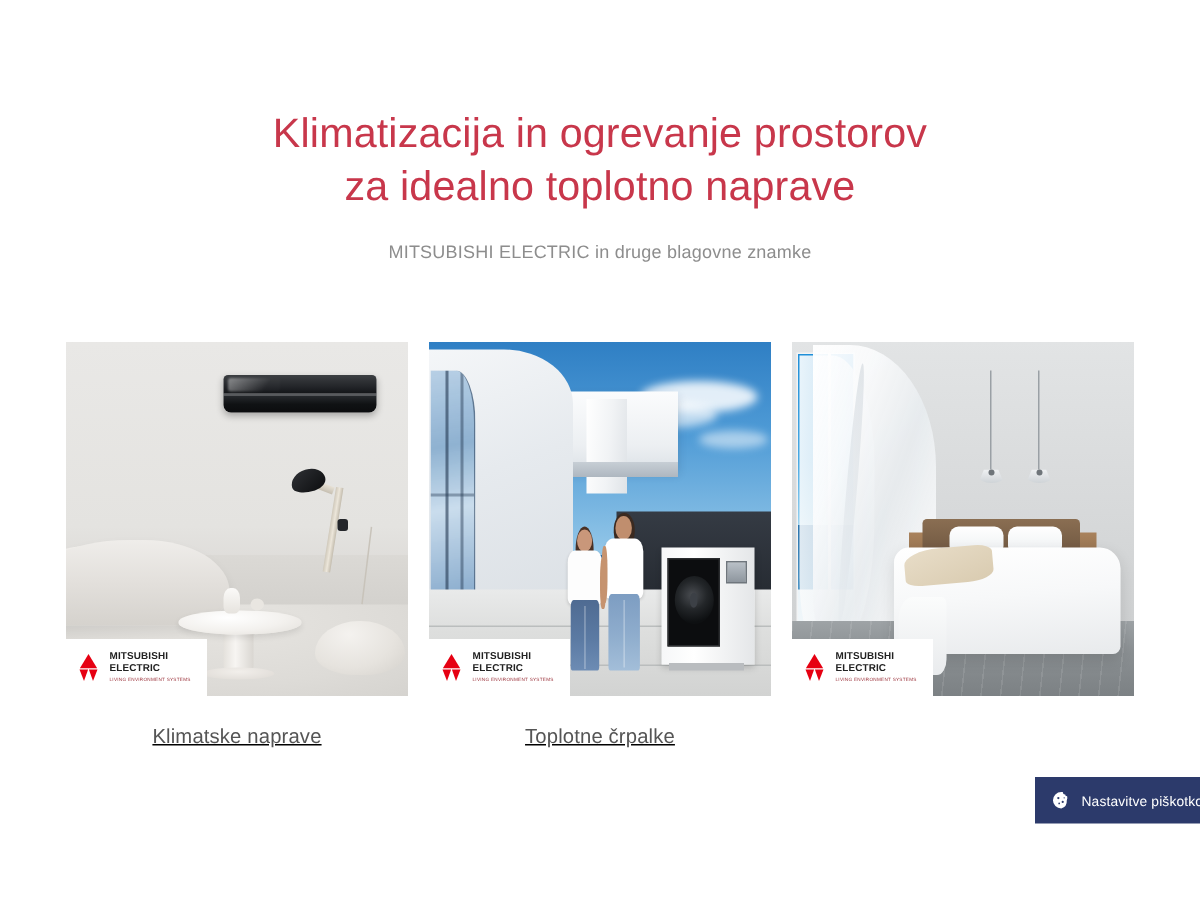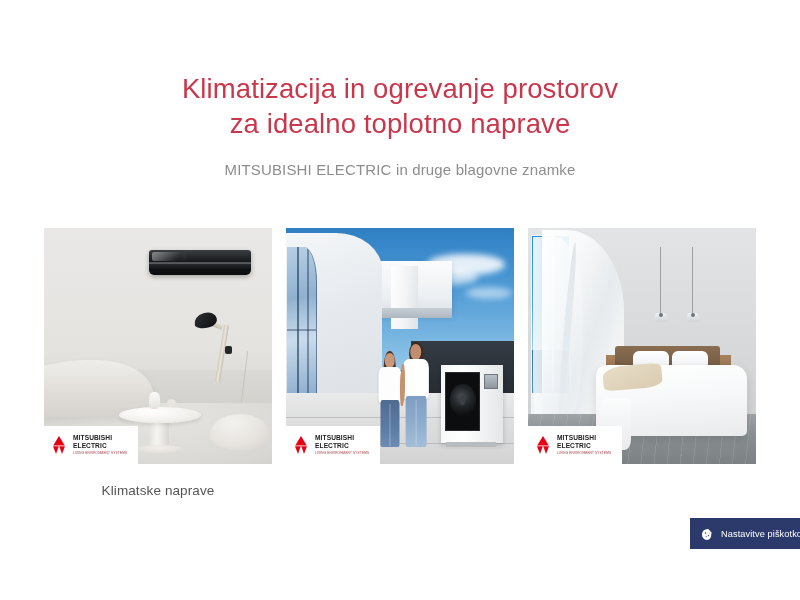--- a/index.html
+++ b/index.html
@@ -37,37 +37,38 @@
     letter-spacing: 0.1px;
   }
 
   .hero-title .line {
     display: block;
   }
 
   .hero-subtitle {
     margin-top: 20px;
     color: #8d8d8d;
-    font-size: 15px;
+    font-size: 12px;
     font-weight: 400;
     letter-spacing: 0.15px;
   }
 
   
   .cards {
     position: absolute;
     top: 228px;
     left: 44px;
     width: 712px;
     display: flex;
     justify-content: space-between;
   }
 
   .card {
     width: 228px;
+    text-decoration: underline;
   }
 
   .card-media {
     position: relative;
     width: 228px;
     height: 236px;
     overflow: hidden;
     background: #d8d8d8;
   }
 
@@ -851,20 +852,21 @@
               <polygon points="22.5,22.5 34,22.5 28,38" fill="#e60012"></polygon>
             </svg>
           </div>
           <div class="brand-text">
             <span class="brand-name">MITSUBISHI</span>
             <span class="brand-name">ELECTRIC</span>
             <span class="brand-tagline">LIVING ENVIRONMENT SYSTEMS</span>
           </div>
         </div>
       </div>
+      <div class="card-caption">Toplotne črpalke</div>
     </div>
 
     <div class="card">
       <div class="card-media">
         <div class="scene-bed">
           <div class="bd-wall"></div>
           <div class="bd-window">
             <div class="bd-window-sea"></div>
             <div class="bd-window-mullion"></div>
           </div>

